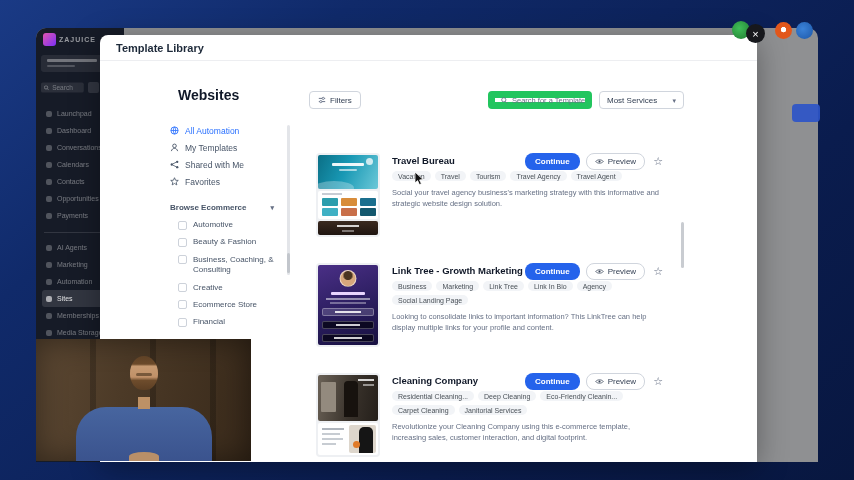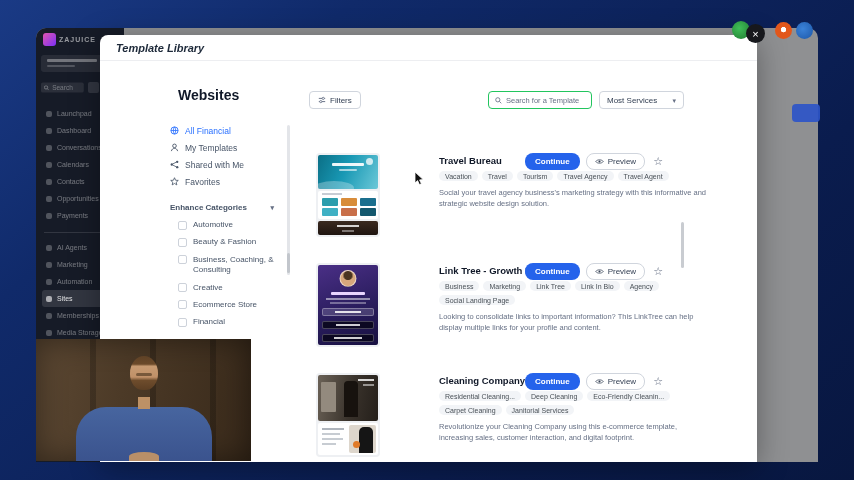--- a/index.html
+++ b/index.html
@@ -36,27 +36,27 @@
     font-size:7px; color:rgba(255,255,255,.4); border-radius:3px; cursor:pointer; }
   .srow .sic { width:6px; height:6px; border-radius:2px; background:rgba(255,255,255,.25); flex:0 0 auto; }
   .srow.active { background:rgba(255,255,255,.12); color:rgba(255,255,255,.85); }
   .srow.active .sic { background:rgba(255,255,255,.6); }
   .sdivider { position:absolute; left:8px; top:204px; width:74px; height:1px; background:rgba(255,255,255,.12); }
 
   
   .modal { position:absolute; left:100px; top:35px; width:657px; height:427px;
     background:#ffffff; border-radius:8px 8px 0 0; box-shadow:0 6px 30px rgba(0,0,0,.35); }
   .m-header { position:absolute; left:0; top:0; width:100%; height:26px; border-bottom:1px solid #edeef1; }
-  .m-title { position:absolute; left:16px; top:7px; font-size:11px; font-weight:bold; color:#1d2939;font-style:italic; }
+  .m-title { position:absolute; left:16px; top:7px; font-size:11px; font-weight:bold; color:#1d2939; }
   .m-section-title { position:absolute; left:78px; top:52px; font-size:14px; font-weight:bold; color:#101828; }
   .filters-btn { position:absolute; left:209px; top:56px; height:18px; padding:0 8px;
     display:flex; align-items:center; gap:4px; background:#fff; border:1px solid #d0d5dd;
     border-radius:4px; font-size:8px; color:#344054; font-family:inherit; cursor:pointer; }
   .m-search { position:absolute; left:388px; top:56px; width:104px; height:18px;
-    border:1px solid #22c55e; border-radius:4px; display:flex; align-items:center; gap:4px;
+    border:7px solid #22c55e; border-radius:4px; display:flex; align-items:center; gap:4px;
     padding:0 6px; background:#fff; cursor:text; }
   .m-search .ph { font-size:7.5px; color:#667085; white-space:nowrap; }
   .m-sort { position:absolute; left:499px; top:56px; width:85px; height:18px;
     border:1px solid #d0d5dd; border-radius:4px; display:flex; align-items:center;
     justify-content:space-between; padding:0 7px; font-size:8px; color:#344054;
     background:#fff; cursor:pointer; }
   .chev { font-size:7px; color:#667085; line-height:1; }
   .ic { display:inline-flex; align-items:center; justify-content:center; line-height:0; }
   .ic svg { display:block; }
 
@@ -79,21 +79,21 @@
   .sb-list { left:581px; top:187px; height:46px; }
 
   
   .cards { position:absolute; left:216px; top:118px; width:349px; }
   .card { position:relative; height:84px; margin-bottom:26px; }
   .thumb { position:absolute; left:0; top:0; width:64px; height:84px; border-radius:4px;
     background:#eef0f3; padding:2px; display:flex; flex-direction:column; gap:2px;
     overflow:hidden; cursor:pointer; }
   .thumb i { display:block; position:absolute; }
   .th-sec { position:relative; width:100%; border-radius:2px; overflow:hidden; }
-  .card-body { position:absolute; left:76px; top:0; width:273px;margin-left:47px; }
+  .card-body { position:absolute; left:76px; top:0; width:273px; }
   .card-title { font-size:9.5px; font-weight:bold; color:#101828; margin-top:2px; }
   .tags { display:flex; flex-wrap:wrap; gap:4px; margin-top:5px; width:100%; }
   .pill { font-size:7px; color:#495057; background:#f2f4f7; border-radius:6px;
     padding:1.5px 6px; white-space:nowrap; cursor:pointer; }
   .card-desc { font-size:7.5px; color:#667085; line-height:1.5; margin-top:6px; width:273px; }
   .card-actions { position:absolute; right:0; top:0; display:flex; align-items:center; gap:6px; }
   .btn-continue { background:#2563eb; color:#fff; border:none; border-radius:8px;
     font-size:8px; font-weight:bold; padding:4px 10px; font-family:inherit; cursor:pointer; }
   .btn-preview { background:#fff; color:#344054; border:1px solid #d0d5dd; border-radius:8px;
     font-size:8px; padding:3px 8px; display:flex; align-items:center; gap:4px;
@@ -257,21 +257,21 @@
     </div>
 
     <div class="m-nav" id="mnav">
         <div class="mrow active">
           <span class="ic">
             <svg width="9" height="9" viewBox="0 0 10 10">
               <circle cx="5" cy="5" r="4" fill="none" stroke="currentColor" stroke-width="1"></circle>
               <path d="M1 5h8M5 1c1.8 2.3 1.8 5.7 0 8M5 1c-1.8 2.3-1.8 5.7 0 8" fill="none" stroke="currentColor" stroke-width="0.9"></path>
             </svg>
           </span>
-          <span>All Financial</span>
+          <span>All Automation</span>
         </div>
         <div class="mrow">
           <span class="ic">
             <svg width="9" height="9" viewBox="0 0 10 10">
               <circle cx="5" cy="3.2" r="2" fill="none" stroke="currentColor" stroke-width="1"></circle>
               <path d="M1.5 9c0.6-2.2 2-3 3.5-3s2.9 0.8 3.5 3" fill="none" stroke="currentColor" stroke-width="1"></path>
             </svg>
           </span>
           <span>My Templates</span>
         </div>
@@ -290,21 +290,21 @@
           <span class="ic">
             <svg width="9" height="9" viewBox="0 0 10 10">
               <path d="M5 0.8 L6.2 3.6 L9.2 3.8 L6.9 5.8 L7.6 8.8 L5 7.2 L2.4 8.8 L3.1 5.8 L0.8 3.8 L3.8 3.6 Z" fill="none" stroke="currentColor" stroke-width="0.9"></path>
             </svg>
           </span>
           <span>Favorites</span>
         </div>
       </div>
 
     <div class="browse-row">
-      <span>Enhance Categories</span>
+      <span>Browse Ecommerce</span>
       <span class="chev">▾</span>
     </div>
 
     <div class="cats" id="cats">
         <div class="crow">
           <span class="cbx"></span>
           <span class="clabel">Automotive</span>
         </div>
         <div class="crow">
           <span class="cbx"></span>

